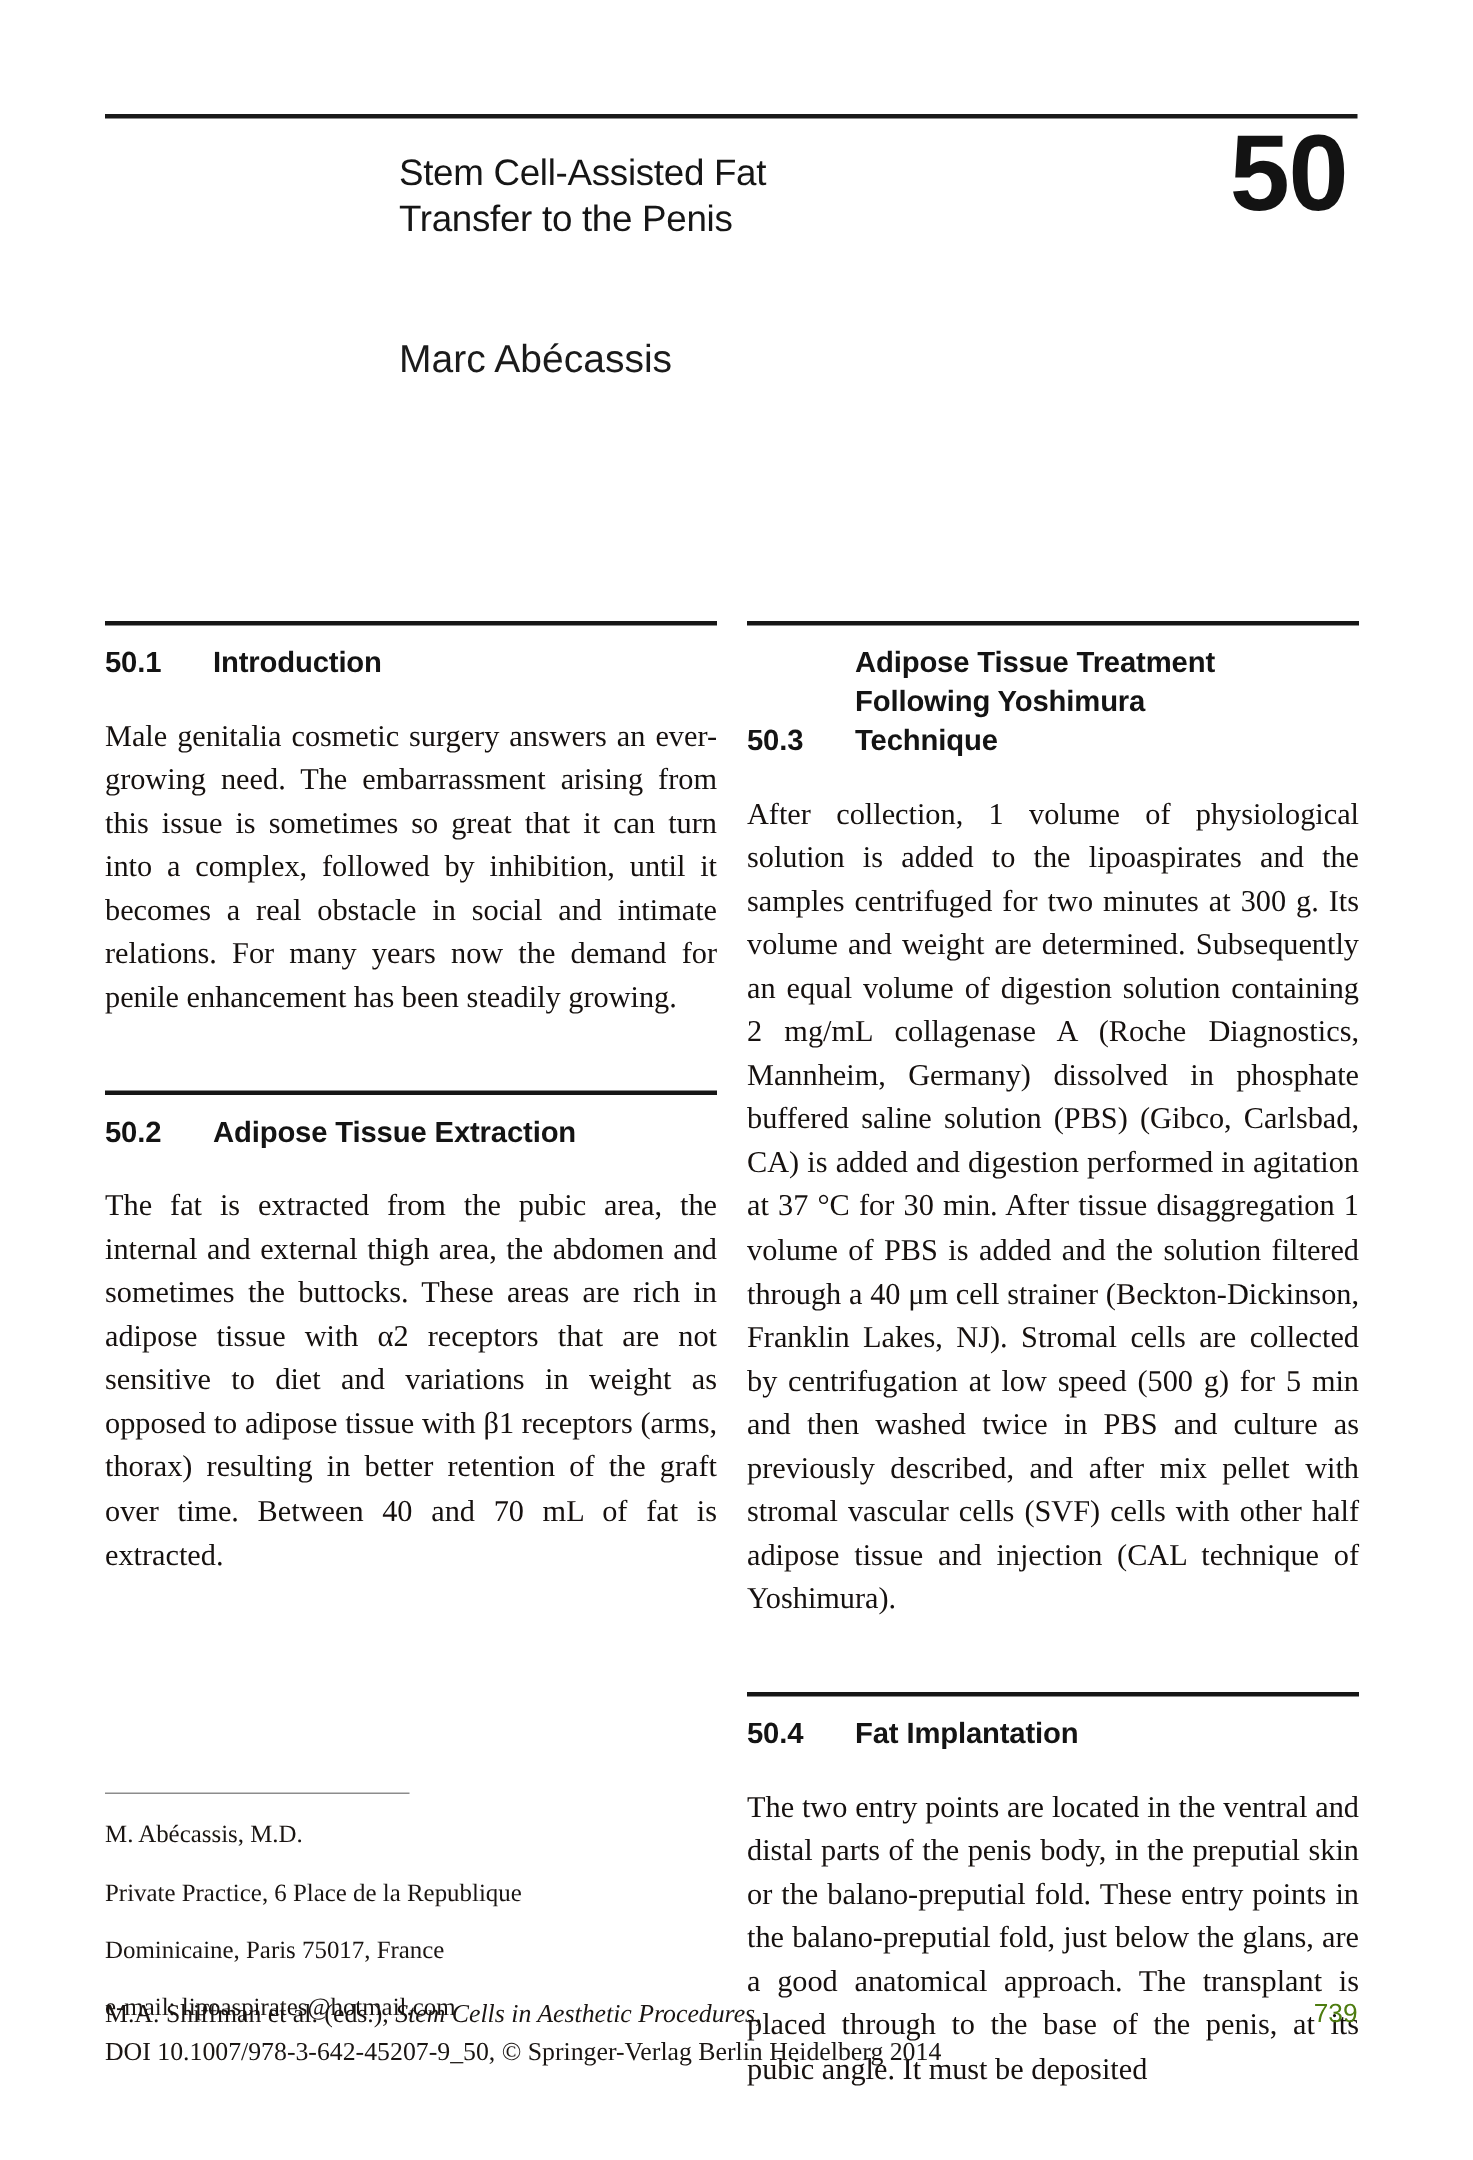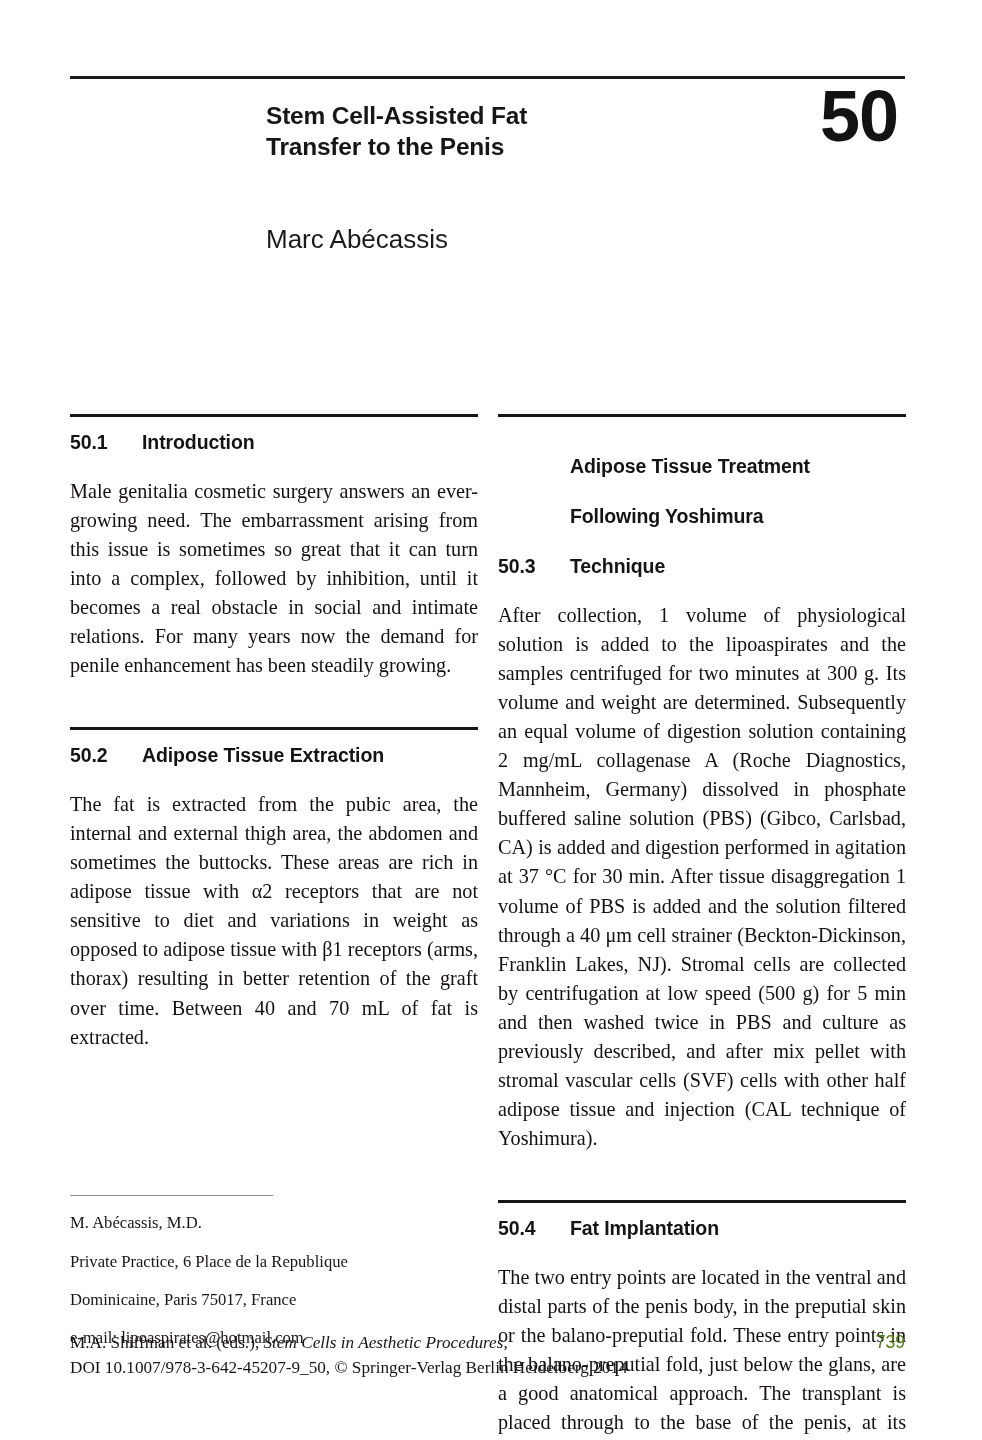--- a/index.html
+++ b/index.html
@@ -30,21 +30,21 @@
     height: 3px;
     background: #1a1a1a;
   }
 
   .chapter-title {
     position: absolute;
     left: 266px;
     top: 100px;
     width: 520px;
     font-family: "Liberation Sans", "DejaVu Sans", sans-serif;
-    font-weight: bold;
+    font-weight: normal;
     font-size: 24.5px;
     line-height: 31px;
     letter-spacing: -0.2px;
     color: #161616;
   }
   .chapter-title .t-line { display: block; }
 
   .chapter-number {
     position: absolute;
     right: 84px;
@@ -93,21 +93,21 @@
     display: flex;
     margin: 0 0 0 0;
     letter-spacing: -0.1px;
     align-items: flex-end;
   }
   .sec-num {
     width: 72px;
     flex: 0 0 72px;
   }
   .sec-name { flex: 1 1 auto; }
-  .sec-name .h-line { display: block; margin-top: 24px; }
+  .sec-name .h-line { display: block; }
 
   p.body {
     font-size: 20.2px;
     line-height: 29.1px;
     text-align: justify;
     text-justify: inter-word;
     margin: 22px 0 0 0;
     hyphens: manual;
     color: #16110f;
   }

